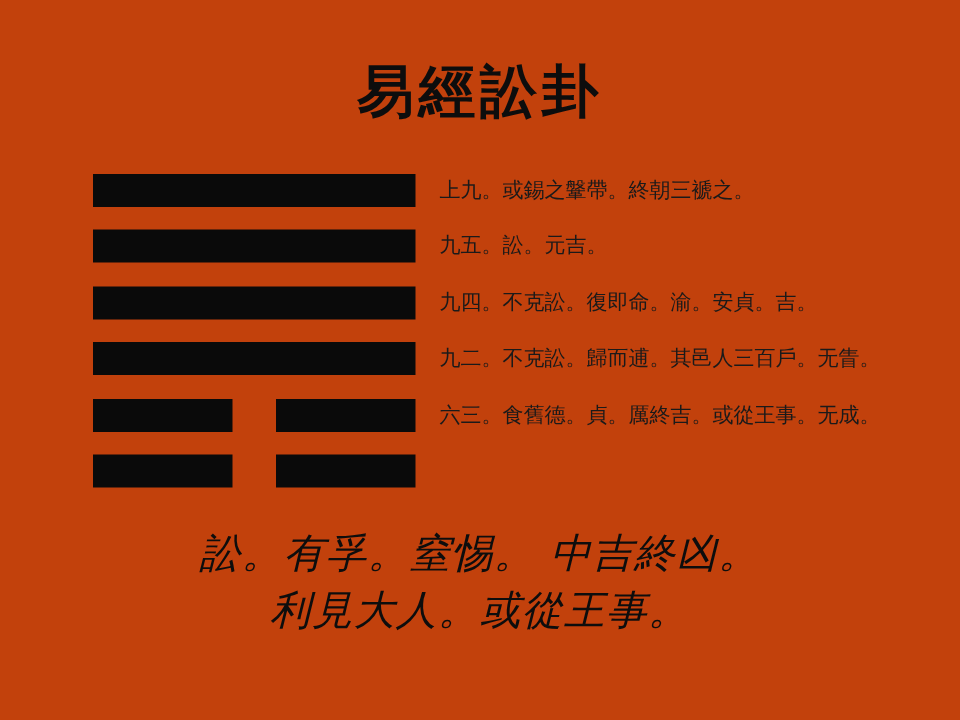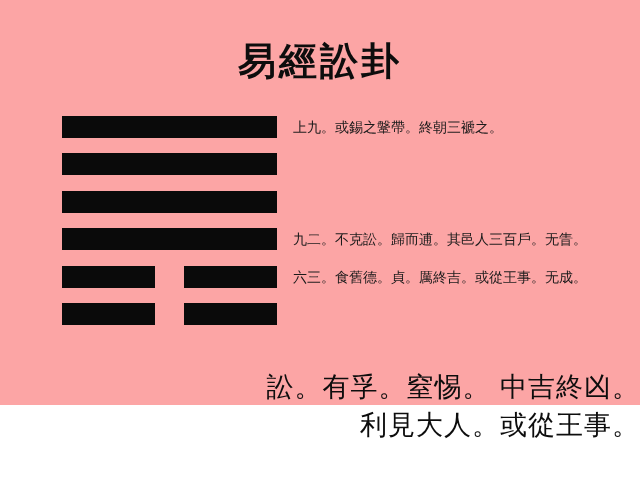--- a/index.html
+++ b/index.html
@@ -13,22 +13,22 @@
     background: #ffffff;
     font-family: "DejaVu Sans", "Liberation Sans", sans-serif;
     color: #111111;
     overflow: hidden;
     position: relative;
   }
 
   #page {
     position: relative;
     width: 640px;
-    height: 405px;
-    background: #fca5a5;
+    height: 480px;
+    background: #c2410c;
   }
 
   
   .title {
     position: absolute;
     top: 38px;
     left: 0;
     width: 640px;
     text-align: center;
     font-size: 38px;
@@ -91,24 +91,25 @@
     line-height: 18px;
     color: #1a1a1a;
     white-space: nowrap;
     letter-spacing: 0px;
     font-family: "DejaVu Sans", "Liberation Sans", sans-serif;
   }
 
   
   .judgement {
     position: absolute;
-    top: 368px;
+    top: 351px;
     left: 0;
     width: 640px;
-    text-align: right;
+    text-align: center;
+    font-style: italic;
   }
 
   .judgement-line {
     font-size: 27px;
     line-height: 38px;
     letter-spacing: 1px;
     color: #0d0d0d;
     white-space: pre;
     font-family: "DejaVu Sans", "Liberation Sans", sans-serif;
   }
@@ -126,26 +127,28 @@
       <div class="line-graphic yang">
         <span class="seg full"></span>
       </div>
       <div class="line-text">上九。或錫之鞶帶。終朝三褫之。</div>
     </div>
 
     <div class="hex-row">
       <div class="line-graphic yang">
         <span class="seg full"></span>
       </div>
+      <div class="line-text">九五。訟。元吉。</div>
     </div>
 
     <div class="hex-row">
       <div class="line-graphic yang">
         <span class="seg full"></span>
       </div>
+      <div class="line-text">九四。不克訟。復即命。渝。安貞。吉。</div>
     </div>
 
     <div class="hex-row">
       <div class="line-graphic yang">
         <span class="seg full"></span>
       </div>
       <div class="line-text">九二。不克訟。歸而逋。其邑人三百戶。无眚。</div>
     </div>
 
     <div class="hex-row">

